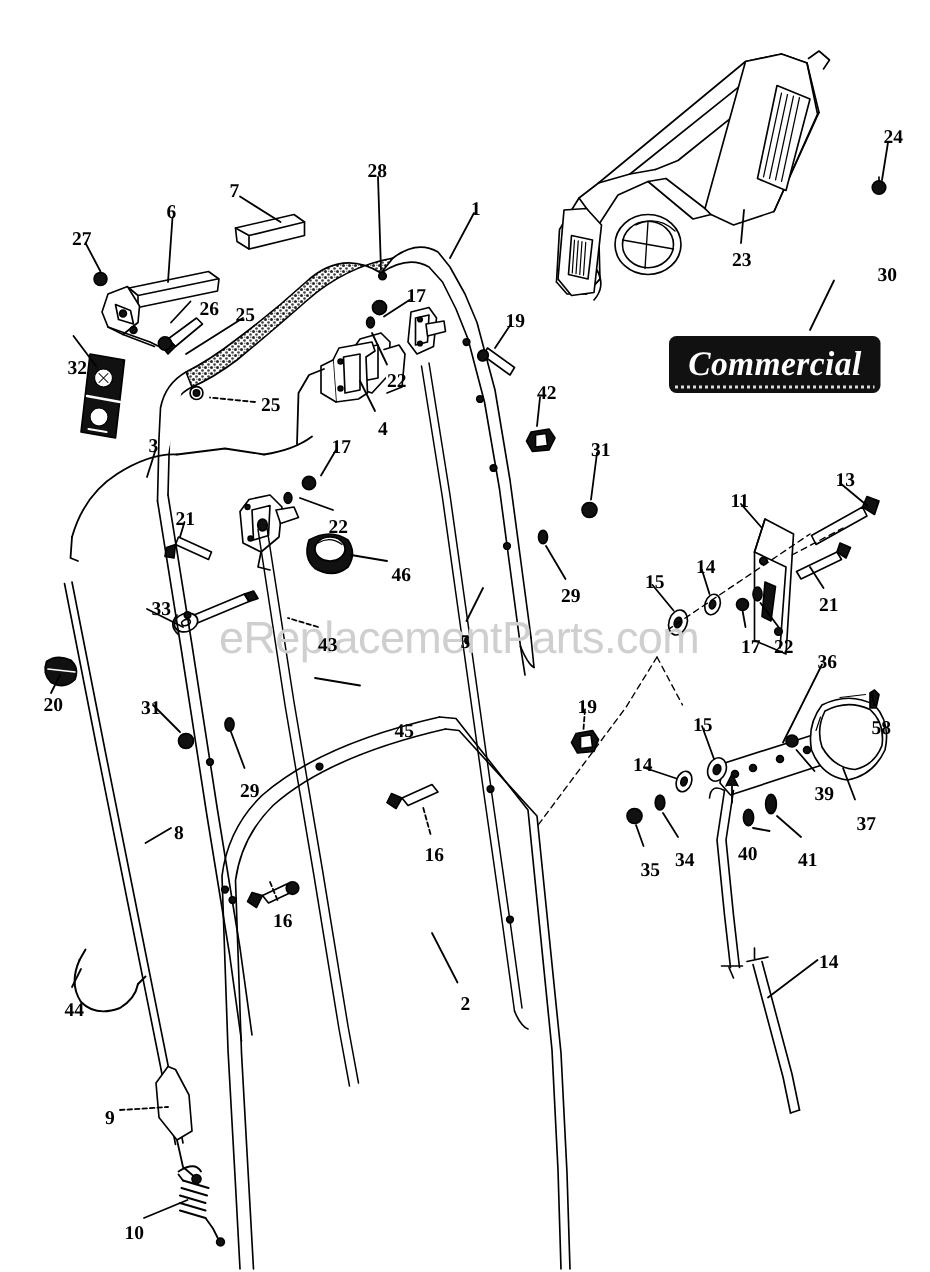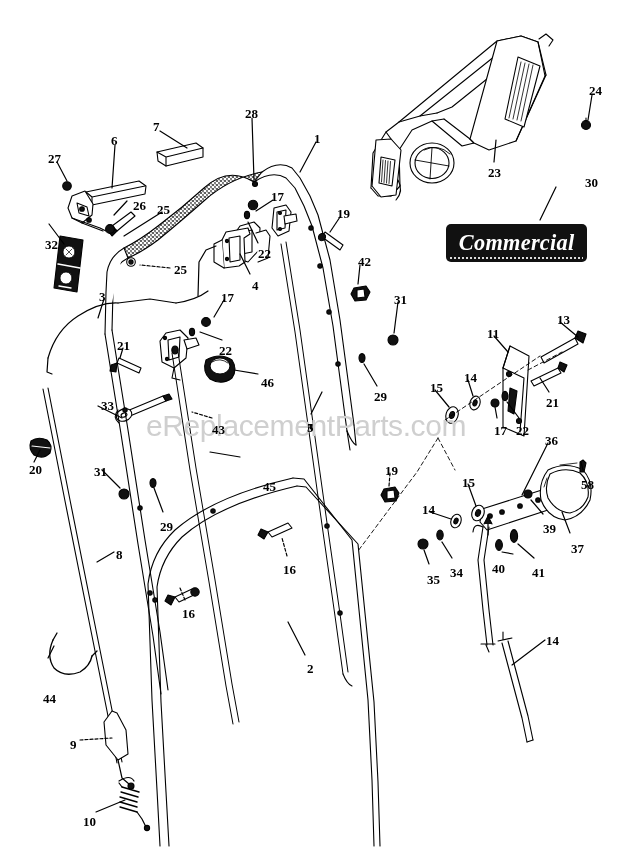--- a/index.html
+++ b/index.html
@@ -515,18 +515,18 @@
       <div class="callout" style="left: 571px; top: 542px;">37</div>
       <div class="callout" style="left: 283px; top: 563px;">16</div>
       <div class="callout" style="left: 116px; top: 548px;">8</div>
       <div class="callout" style="left: 427px; top: 573px;">35</div>
       <div class="callout" style="left: 450px; top: 566px;">34</div>
       <div class="callout" style="left: 492px; top: 562px;">40</div>
       <div class="callout" style="left: 532px; top: 566px;">41</div>
       <div class="callout" style="left: 307px; top: 662px;">2</div>
       <div class="callout" style="left: 182px; top: 607px;">16</div>
       <div class="callout" style="left: 546px; top: 634px;">14</div>
-      <div class="callout" style="left: 43px; top: 692px;">44</div>
+      <div class="callout" style="left: 43px; top: 666px;">44</div>
       <div class="callout" style="left: 70px; top: 738px;">9</div>
       <div class="callout" style="left: 83px; top: 815px;">10</div>
     </div>
 
 </div>
 
 </body></html>

